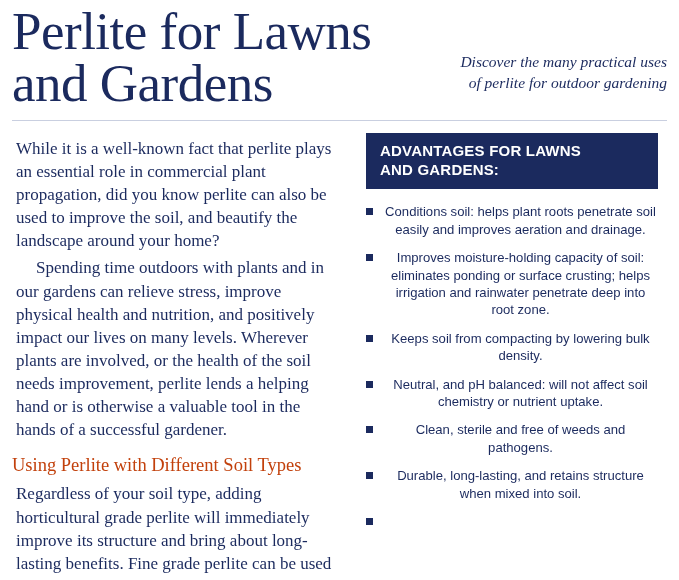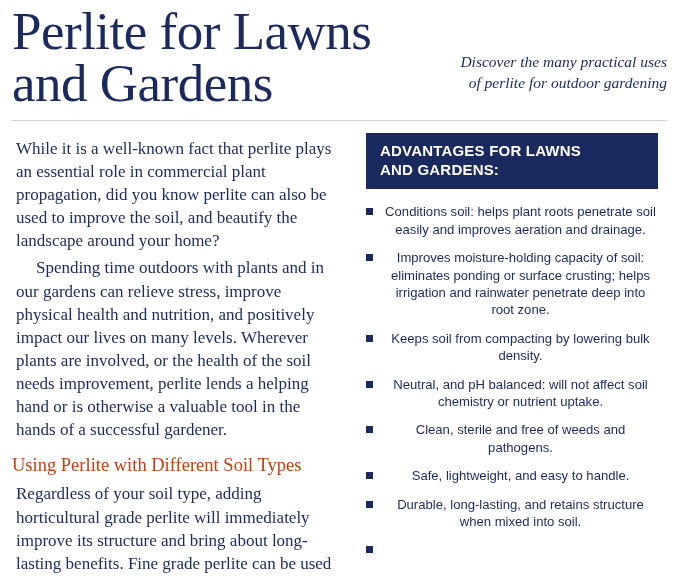--- a/index.html
+++ b/index.html
@@ -159,20 +159,19 @@
 
     <div class="col-right">
       <div class="adv-header">ADVANTAGES FOR LAWNS
 AND GARDENS:</div>
       <ul class="adv-list">
         <li><span class="bullet"></span><span>Conditions soil: helps plant roots penetrate soil easily and improves aeration and drainage.</span></li>
         <li><span class="bullet"></span><span>Improves moisture-holding capacity of soil: eliminates ponding or surface crusting; helps irrigation and rainwater penetrate deep into root zone.</span></li>
         <li><span class="bullet"></span><span>Keeps soil from compacting by lowering bulk density.</span></li>
         <li><span class="bullet"></span><span>Neutral, and pH balanced: will not affect soil chemistry or nutrient uptake.</span></li>
         <li><span class="bullet"></span><span>Clean, sterile and free of weeds and pathogens.</span></li>
-        <li><span class="bullet"></span><span>Safe, lightweight, and easy to handle.</span></li>
         <li><span class="bullet"></span><span>Durable, long-lasting, and retains structure when mixed into soil.</span></li>
         <li><span class="bullet"></span></li>
       </ul>
     </div>
 
   </div>
 </div>
 
 </body></html>

